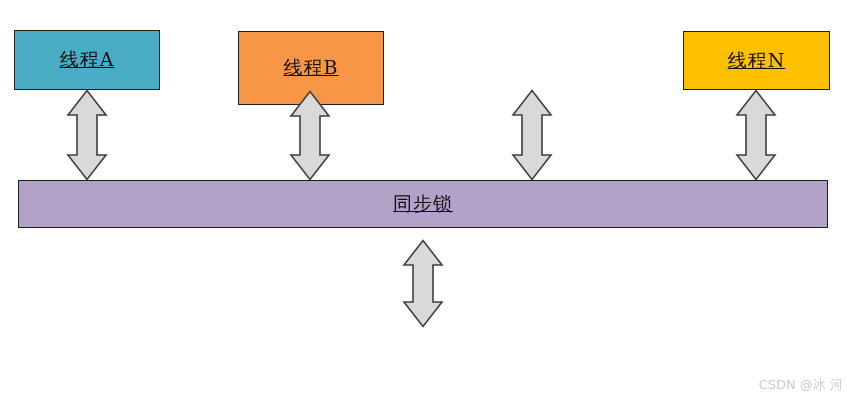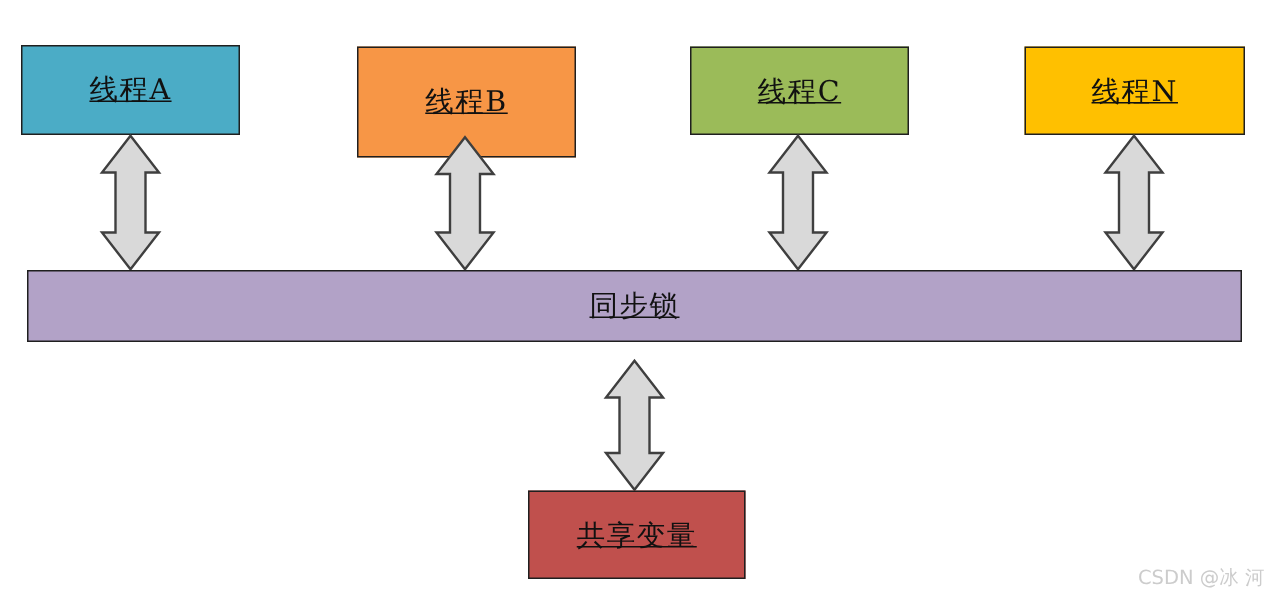--- a/index.html
+++ b/index.html
@@ -64,23 +64,20 @@
 <body>
 
 <div class="canvas">
 
   <div class="node thread-a" style="background-color: rgb(75, 172, 198);">
     <span class="label">线程A</span>
   </div>
   <div class="node thread-b" style="background-color: rgb(247, 150, 70);">
     <span class="label">线程B</span>
   </div>
-  <div class="node thread-c" style="background-color: rgb(155, 187, 89);">
-    <span class="label">线程C</span>
-  </div>
   <div class="node thread-n" style="background-color: rgb(255, 192, 0);">
     <span class="label">线程N</span>
   </div>
 
   <svg class="arrow arrow-1" viewBox="0 0 48 92" aria-hidden="true">
     <polygon class="arrow-poly" points="24,1.5 43,26 34,26 34,66 43,66 24,90.5 5,66 14,66 14,26 5,26" stroke-width="1.6" fill="#d9d9d9" stroke="#3f3f3f"></polygon>
   </svg>
   <svg class="arrow arrow-2" viewBox="0 0 48 91" aria-hidden="true">
     <polygon class="arrow-poly" points="24,1.5 43,26 34,26 34,65 43,65 24,89.5 5,65 14,65 14,26 5,26" stroke-width="1.6" fill="#d9d9d9" stroke="#3f3f3f"></polygon>
   </svg>
@@ -92,19 +89,16 @@
   </svg>
 
   <div class="node sync-bar" style="background-color: rgb(178, 162, 199);">
     <span class="label">同步锁</span>
   </div>
 
   <svg class="arrow arrow-5" viewBox="0 0 48 89" aria-hidden="true">
     <polygon class="arrow-poly" points="24,1.5 43,26 34,26 34,63 43,63 24,87.5 5,63 14,63 14,26 5,26" stroke-width="1.6" fill="#d9d9d9" stroke="#3f3f3f"></polygon>
   </svg>
 
-  <div class="node shared-box" style="background-color: rgb(192, 80, 77);">
-    <span class="label">共享变量</span>
-  </div>
 
   <div class="watermark" style="color: rgb(204, 204, 204);">CSDN @冰 河</div>
 
 </div>
 
 </body></html>

